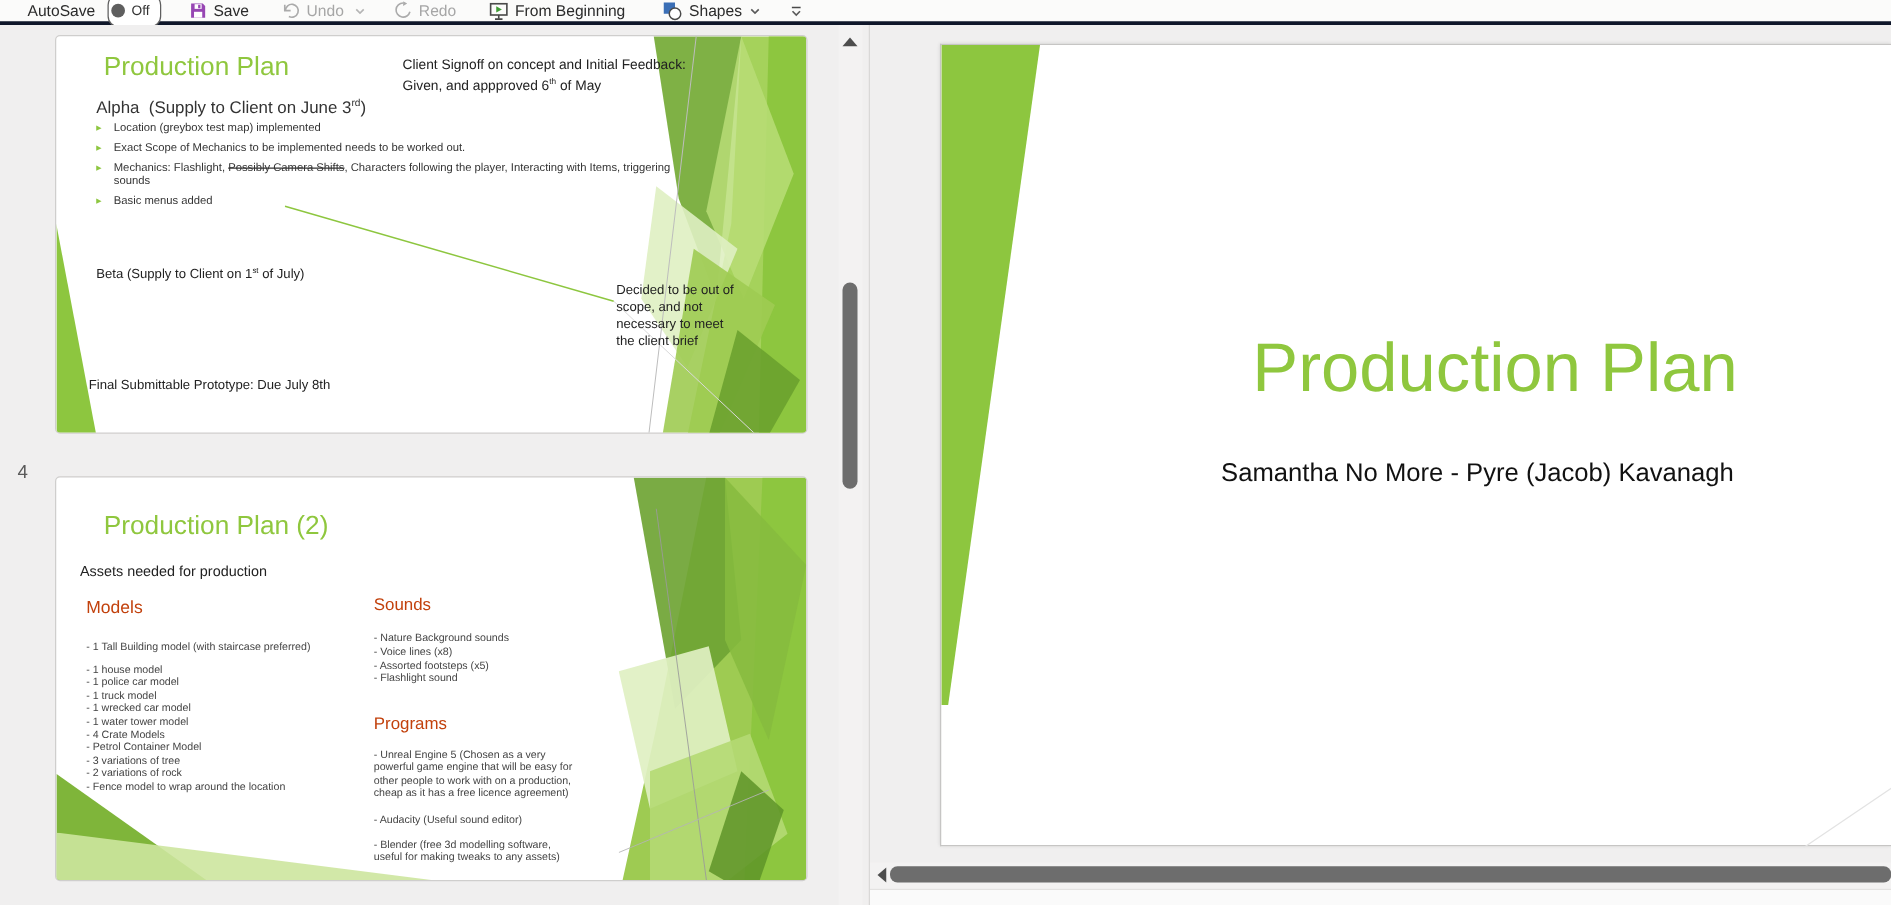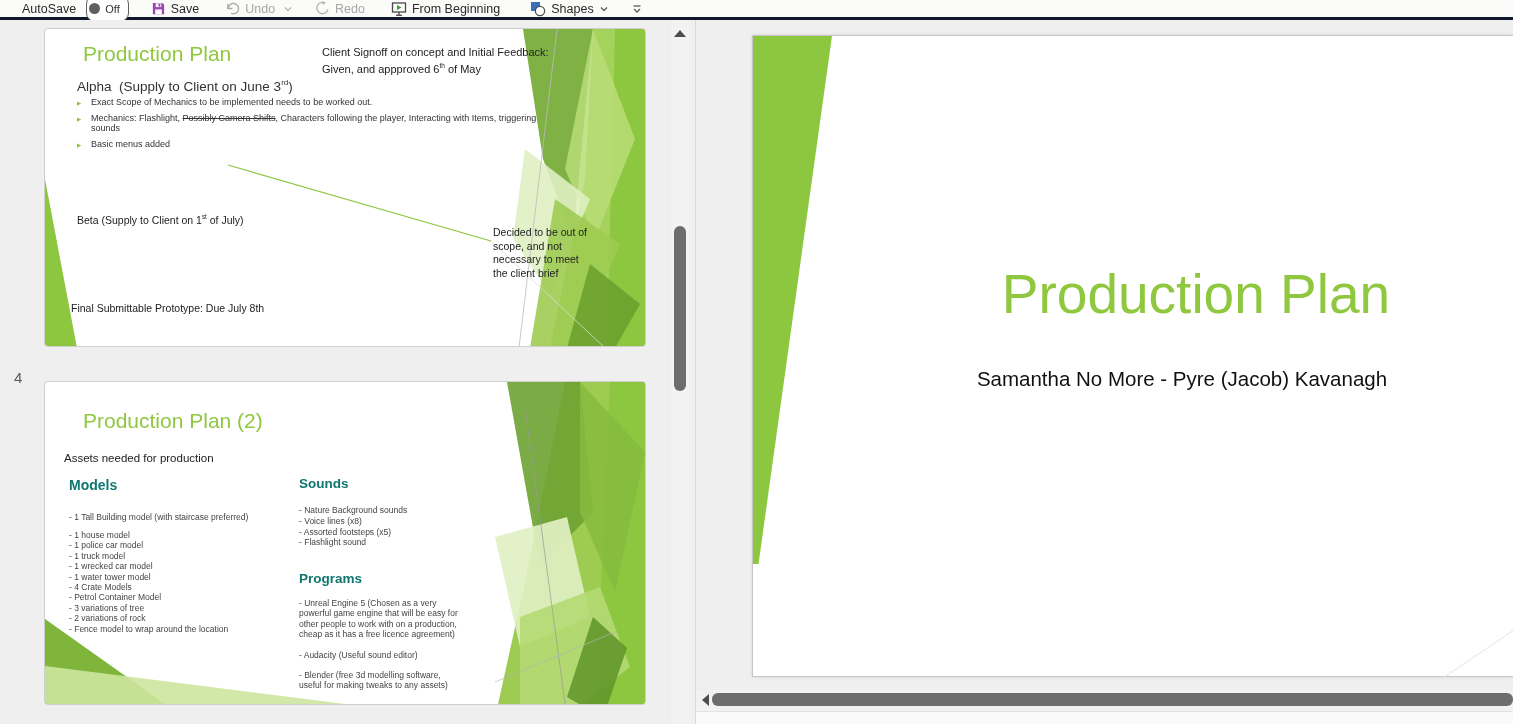--- a/index.html
+++ b/index.html
@@ -46,21 +46,21 @@
   .b-bullet{position:relative;padding-left:16px;}
   .b-bullet::before{content:"\2022";position:absolute;left:5px;top:0;color:#555;}
   .s3-final{position:absolute;left:26px;top:273px;font-size:10.5px;color:#222;}
   .s3-callout{position:absolute;left:448px;top:197px;width:100px;font-size:10.5px;line-height:13.5px;color:#222;}
   .strike{text-decoration:line-through;}
   sup.sp{font-size:60%;vertical-align:super;}
 
   
   .s4-title{position:absolute;left:38px;top:27px;font-size:21px;color:var(--green-title);}
   .s4-sub{position:absolute;left:19px;top:70px;font-size:11.5px;color:#222;}
-  .col-h{position:absolute;font-size:13.5px;font-weight:bold;color:#0f766e;}
+  .col-h{position:absolute;font-size:13.5px;font-weight:normal;color:#c2410c;}
   .tiny-list{position:absolute;font-size:8.5px;line-height:10.4px;color:#444;}
   .tiny-item{margin:0;}
   .prog-item{margin-bottom:10px;}
 
   
   .main-slide{position:absolute;left:56px;top:15px;width:761px;height:642px;background:#fff;
     border-left:1px solid #c6c5c4;border-top:1px solid #c6c5c4;border-bottom:1px solid #c6c5c4;
     box-shadow:0 0 3px rgba(0,0,0,.12);}
   .ms-title{position:absolute;left:148px;top:226px;width:590px;text-align:center;
     font-size:55px;line-height:64px;color:var(--green-title);letter-spacing:0;}
@@ -167,20 +167,21 @@
 
     <div class="s3-title">Production Plan</div>
 
     <div class="s3-note"><span>Client Signoff on concept and Initial Feedback:</span><br>
       <span>Given, and appproved 6</span><sup class="sp">th</sup><span> of May</span>
     </div>
 
     <div class="s3-alpha"><span>Alpha  (Supply to Client on June 3</span><sup class="sp">rd</sup><span>)</span></div>
 
     <div class="s3-bullets">
+      <div class="a-bullet">Location (greybox test map) implemented</div>
       <div class="a-bullet">Exact Scope of Mechanics to be implemented needs to be worked out.</div>
       <div class="a-bullet"><span>Mechanics: Flashlight, </span><span class="strike">Possibly Camera Shifts</span><span>, Characters following the player, Interacting with Items, triggering sounds</span></div>
       <div class="a-bullet">Basic menus added</div>
     </div>
 
     <div class="s3-beta-h"><span>Beta (Supply to Client on 1</span><sup class="sp">st</sup><span> of July)</span></div>
 
 
     <div class="s3-final">Final Submittable Prototype: Due July 8th</div>
 

